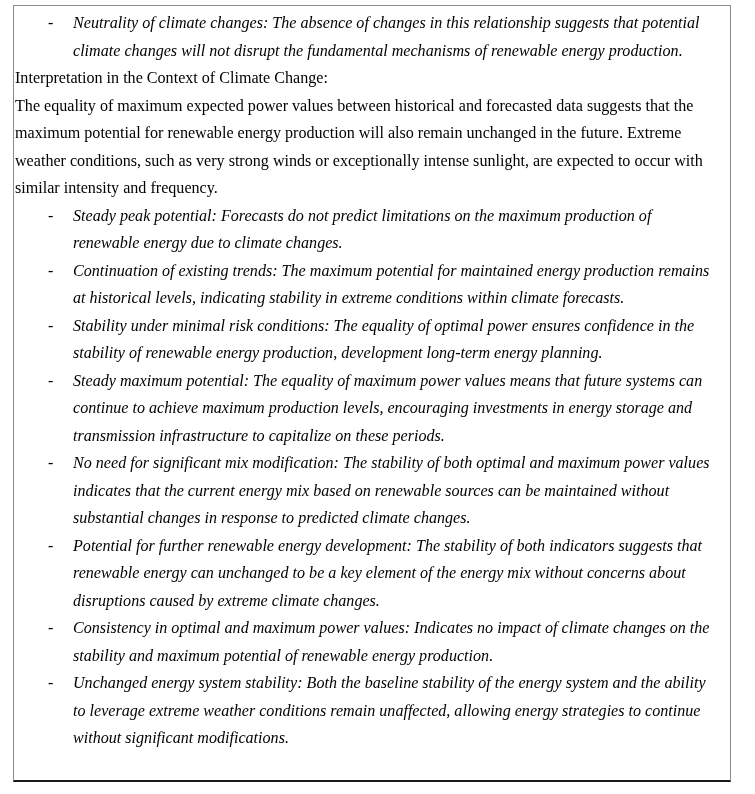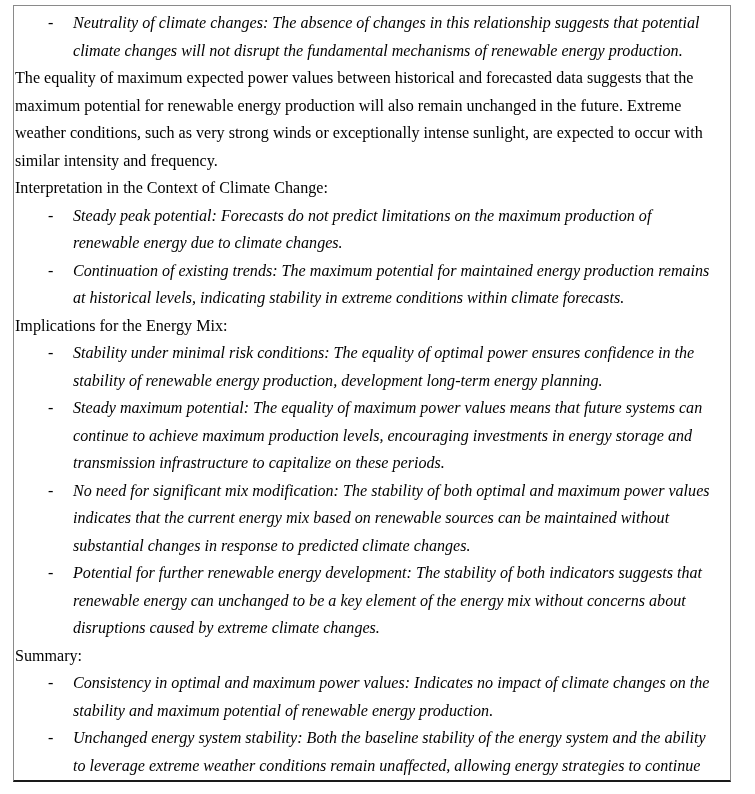--- a/index.html
+++ b/index.html
@@ -92,48 +92,46 @@
 </head>
 <body>
 
 <div id="page">
   <div id="doc-frame">
     <div id="doc-body">
         <p class="para level-1">
           <span class="bullet-mark">-</span>
           <span class="bullet-text">Neutrality of climate changes: The absence of changes in this relationship suggests that potential climate changes will not disrupt the fundamental mechanisms of renewable energy production.</span>
         </p>
+        <p class="para level-0">Interpretation in the Context of Climate Change:</p>
         <p class="para level-0">The equality of maximum expected power values between historical and forecasted data suggests that the maximum potential for renewable energy production will also remain unchanged in the future. Extreme weather conditions, such as very strong winds or exceptionally intense sunlight, are expected to occur with similar intensity and frequency.</p>
-        <p class="para level-0">Interpretation in the Context of Climate Change:</p>
         <p class="para level-1">
           <span class="bullet-mark">-</span>
           <span class="bullet-text">Steady peak potential: Forecasts do not predict limitations on the maximum production of renewable energy due to climate changes.</span>
         </p>
         <p class="para level-1">
           <span class="bullet-mark">-</span>
           <span class="bullet-text">Continuation of existing trends: The maximum potential for maintained energy production remains at historical levels, indicating stability in extreme conditions within climate forecasts.</span>
         </p>
-        <p class="para level-0">Implications for the Energy Mix:</p>
         <p class="para level-1">
           <span class="bullet-mark">-</span>
           <span class="bullet-text">Stability under minimal risk conditions: The equality of optimal power ensures confidence in the stability of renewable energy production, development long-term energy planning.</span>
         </p>
         <p class="para level-1">
           <span class="bullet-mark">-</span>
           <span class="bullet-text">Steady maximum potential: The equality of maximum power values means that future systems can continue to achieve maximum production levels, encouraging investments in energy storage and transmission infrastructure to capitalize on these periods.</span>
         </p>
         <p class="para level-1">
           <span class="bullet-mark">-</span>
           <span class="bullet-text">No need for significant mix modification: The stability of both optimal and maximum power values indicates that the current energy mix based on renewable sources can be maintained without substantial changes in response to predicted climate changes.</span>
         </p>
         <p class="para level-1">
           <span class="bullet-mark">-</span>
           <span class="bullet-text">Potential for further renewable energy development: The stability of both indicators suggests that renewable energy can unchanged to be a key element of the energy mix without concerns about disruptions caused by extreme climate changes.</span>
         </p>
-        <p class="para level-0">Summary:</p>
         <p class="para level-1">
           <span class="bullet-mark">-</span>
           <span class="bullet-text">Consistency in optimal and maximum power values: Indicates no impact of climate changes on the stability and maximum potential of renewable energy production.</span>
         </p>
         <p class="para level-1">
           <span class="bullet-mark">-</span>
           <span class="bullet-text">Unchanged energy system stability: Both the baseline stability of the energy system and the ability to leverage extreme weather conditions remain unaffected, allowing energy strategies to continue without significant modifications.</span>
         </p>
       </div>
   </div>

